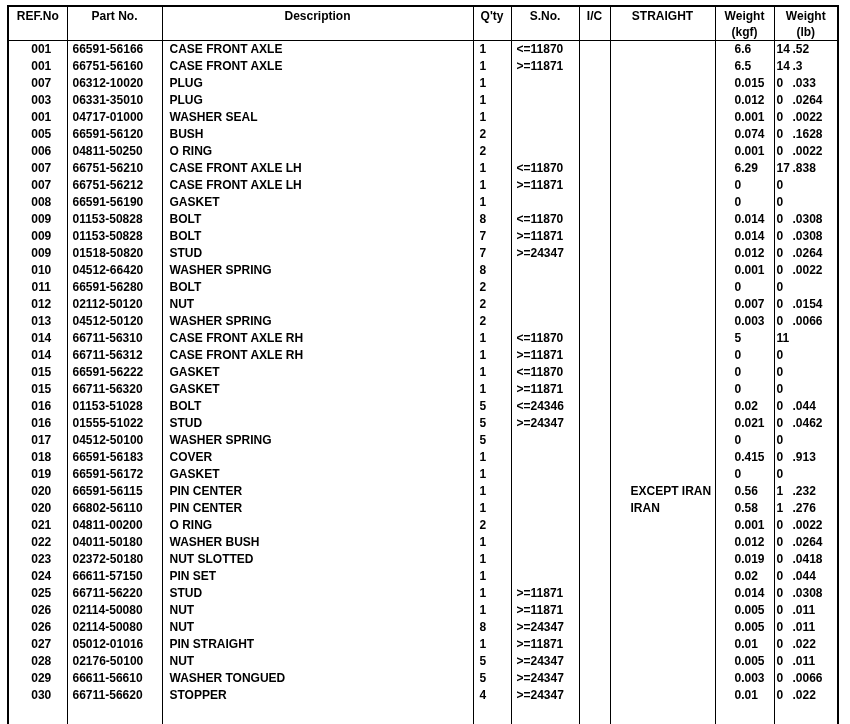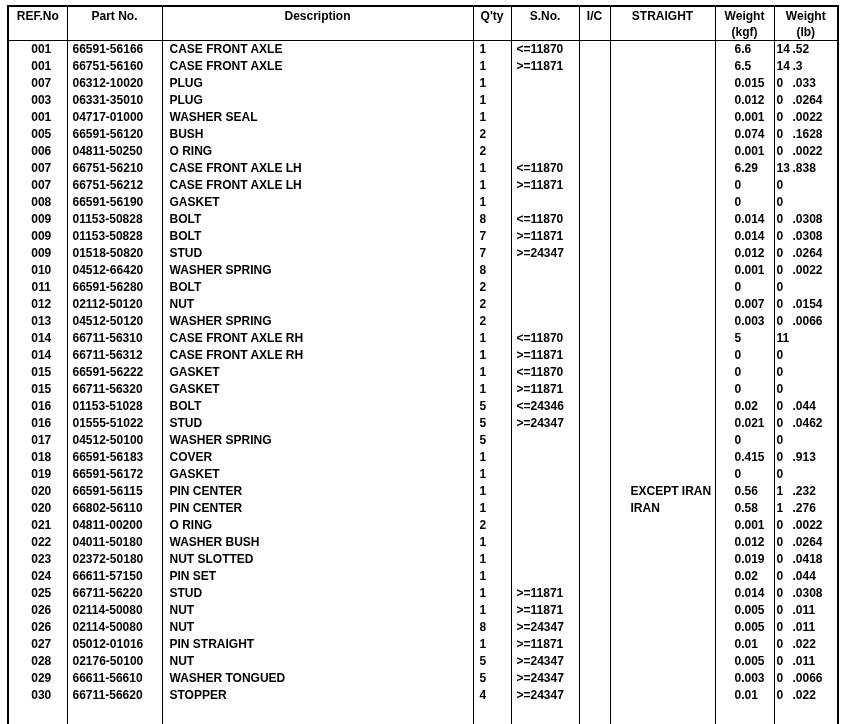--- a/index.html
+++ b/index.html
@@ -172,21 +172,21 @@
         </tr>
         <tr>
           <td class="c0">007</td>
           <td class="c1">66751-56210</td>
           <td class="c2">CASE FRONT AXLE LH</td>
           <td class="c3">1</td>
           <td class="c4">&lt;=11870</td>
           <td class="c5"></td>
           <td class="c6"></td>
           <td class="c7">6.29</td>
-          <td class="c8"><span class="lbint">13</span><span>.838</span></td>
+          <td class="c8"><span class="lbint">17</span><span>.838</span></td>
         </tr>
         <tr>
           <td class="c0">007</td>
           <td class="c1">66751-56212</td>
           <td class="c2">CASE FRONT AXLE LH</td>
           <td class="c3">1</td>
           <td class="c4">&gt;=11871</td>
           <td class="c5"></td>
           <td class="c6"></td>
           <td class="c7">0</td>

